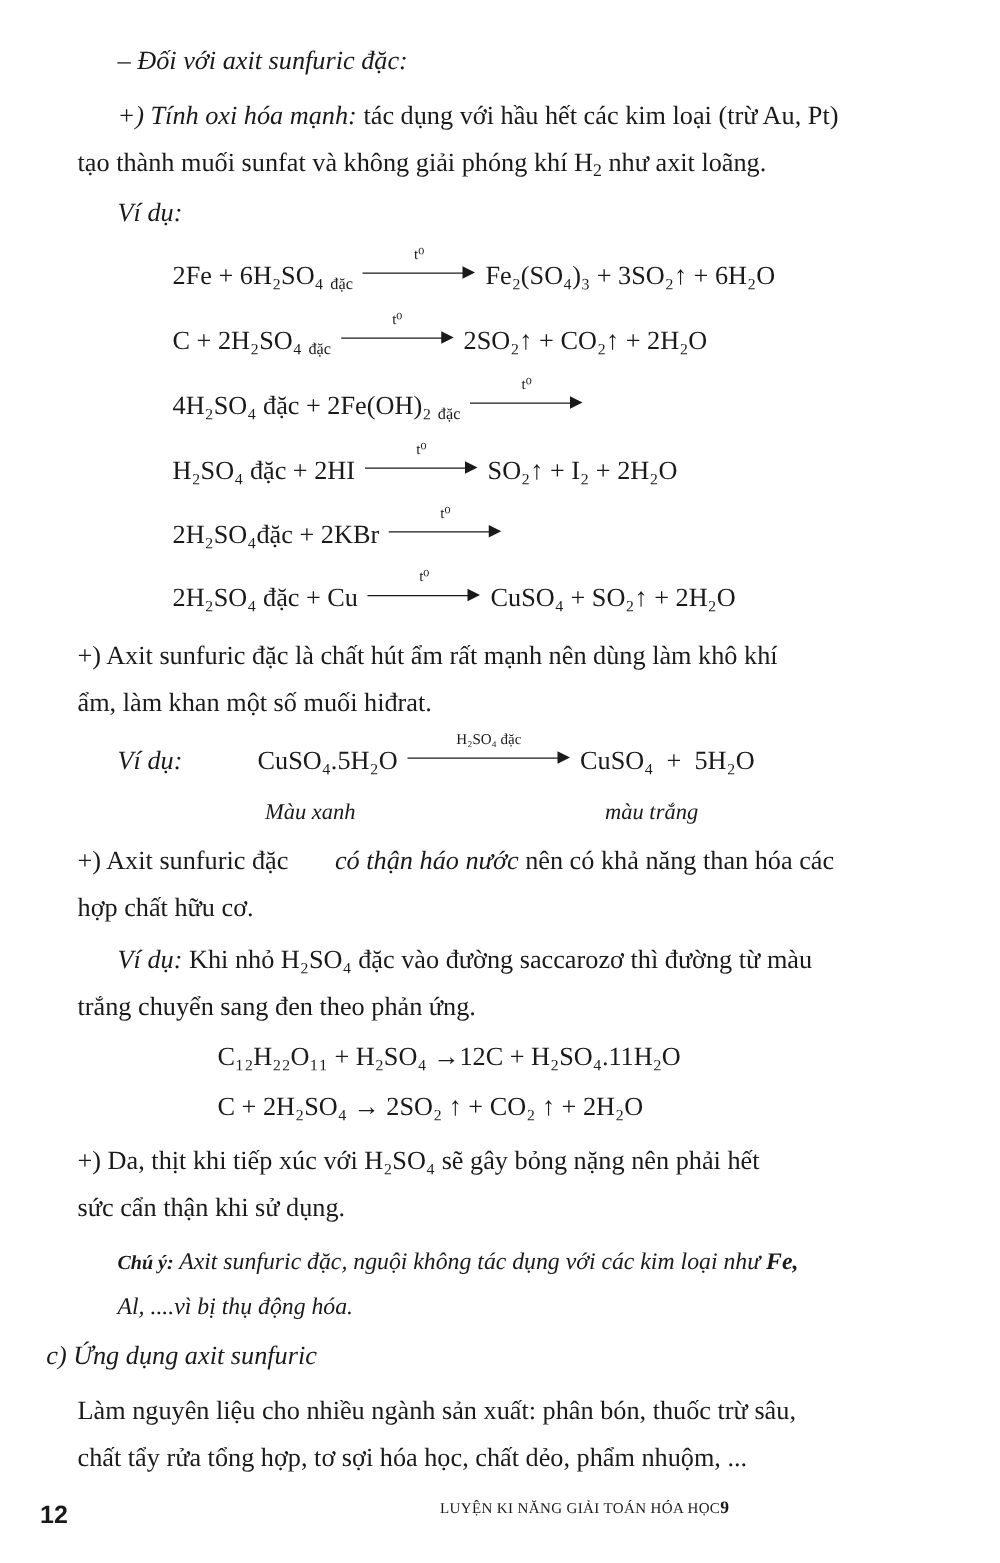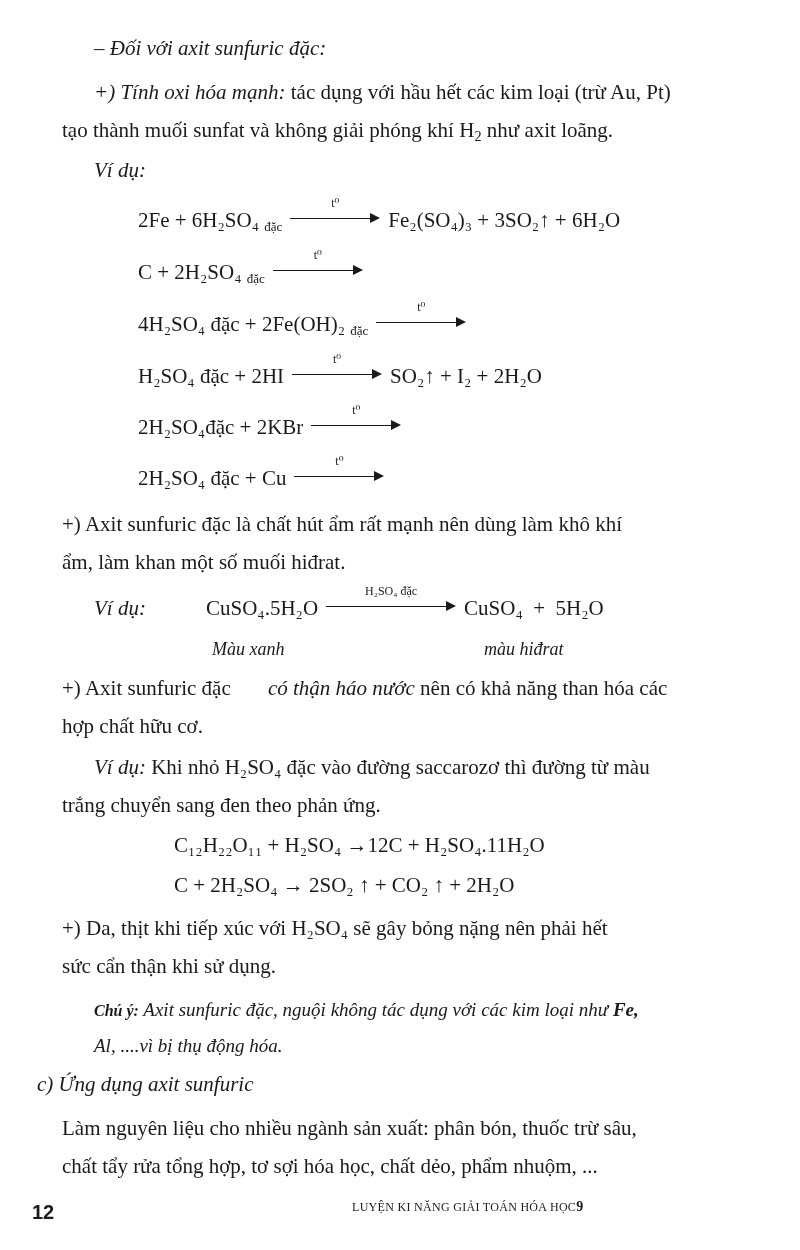--- a/index.html
+++ b/index.html
@@ -41,43 +41,43 @@
 </div>
 <div class="line" style="left:62px; top:120px;">
   <span>tạo thành muối sunfat và không giải phóng khí H</span><sub>2</sub><span> như axit loãng.</span>
 </div>
 <div class="line it" style="left:62px; top:160px;">Ví dụ:</div>
 
 <div class="line" style="left:138px; top:210px;">
   <span>2Fe + 6H₂SO₄</span> <span class="cond">đặc</span><span class="arrow"><span class="cond-label">t⁰</span><span class="shaft"></span><span class="head"></span></span><span>Fe₂(SO₄)₃ + 3SO₂↑ + 6H₂O</span>
 </div>
 <div class="line" style="left:138px; top:262px;">
-  <span>C + 2H₂SO₄</span> <span class="cond">đặc</span><span class="arrow"><span class="cond-label">t⁰</span><span class="shaft"></span><span class="head"></span></span>
+  <span>C + 2H₂SO₄</span> <span class="cond">đặc</span><span class="arrow"><span class="cond-label">t⁰</span><span class="shaft"></span><span class="head"></span></span><span>2SO₂↑ + CO₂↑ + 2H₂O</span>
 </div>
 <div class="line" style="left:138px; top:314px;">
   <span>4H₂SO₄ đặc + 2Fe(OH)₂</span> <span class="cond">đặc</span><span class="arrow"><span class="cond-label">t⁰</span><span class="shaft"></span><span class="head"></span></span>
 </div>
 <div class="line" style="left:138px; top:366px;">
   <span>H₂SO₄ đặc + 2HI</span><span class="arrow"><span class="cond-label">t⁰</span><span class="shaft"></span><span class="head"></span></span><span>SO₂↑ + I₂ + 2H₂O</span>
 </div>
 <div class="line" style="left:138px; top:417px;">
   <span>2H₂SO₄đặc + 2KBr</span><span class="arrow"><span class="cond-label">t⁰</span><span class="shaft"></span><span class="head"></span></span>
 </div>
 <div class="line" style="left:138px; top:468px;">
-  <span>2H₂SO₄ đặc + Cu</span><span class="arrow"><span class="cond-label">t⁰</span><span class="shaft"></span><span class="head"></span></span>
+  <span>2H₂SO₄ đặc + Cu</span><span class="arrow"><span class="cond-label">t⁰</span><span class="shaft"></span><span class="head"></span></span><span>CuSO₄ + SO₂↑ + 2H₂O</span>
 </div>
 
 <div class="line" style="left:62px; top:514px;">+) Axit sunfuric đặc là chất hút ẩm rất mạnh nên dùng làm khô khí</div>
 <div class="line" style="left:62px; top:552px;">ẩm, làm khan một số muối hiđrat.</div>
 
 <div class="line" style="left:62px; top:598px;">
   <span class="it" style="display:inline-block; width:112px;">Ví dụ:</span><span>CuSO₄.5H₂O</span><span class="arrow wide"><span class="cond-label">H₂SO₄ đặc</span><span class="shaft"></span><span class="head"></span></span><span style="white-space:pre;">CuSO₄  +  5H₂O</span>
 </div>
 <div class="line it" style="left:180px; top:640px; font-size:18px;">Màu xanh</div>
-<div class="line it" style="left:452px; top:640px; font-size:18px;">màu hiđrat</div>
+<div class="line it" style="left:452px; top:640px; font-size:18px;">màu trắng</div>
 
 <div class="line" style="left:62px; top:678px;">
   <span>+) Axit sunfuric đặc </span><span class="it">có thận háo nước</span><span> nên có khả năng than hóa các</span>
 </div>
 <div class="line" style="left:62px; top:716px;">hợp chất hữu cơ.</div>
 
 <div class="line" style="left:62px; top:757px;">
   <span class="it">Ví dụ:</span><span> Khi nhỏ H₂SO₄ đặc vào đường saccarozơ thì đường từ màu</span>
 </div>
 <div class="line" style="left:62px; top:795px;">trắng chuyển sang đen theo phản ứng.</div>

